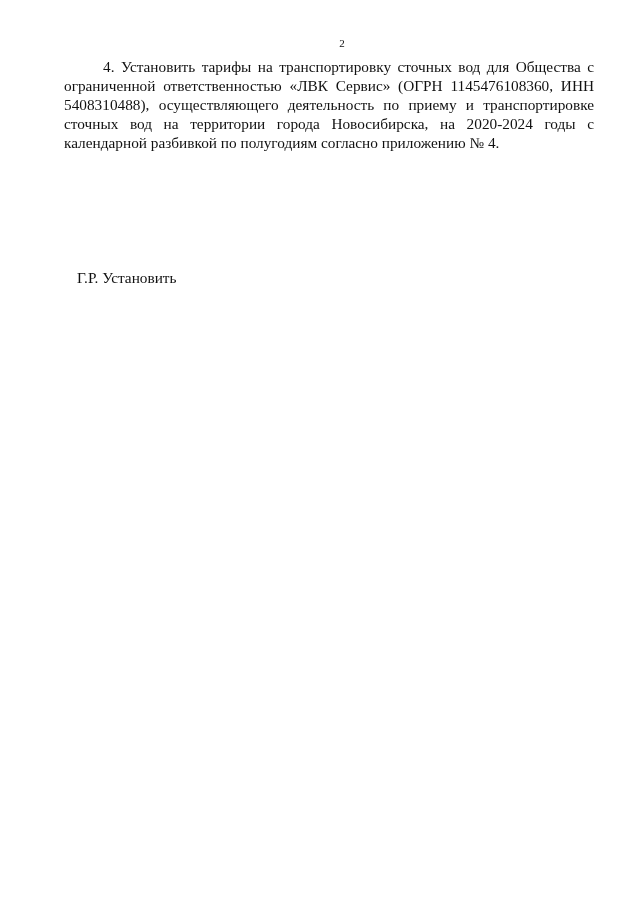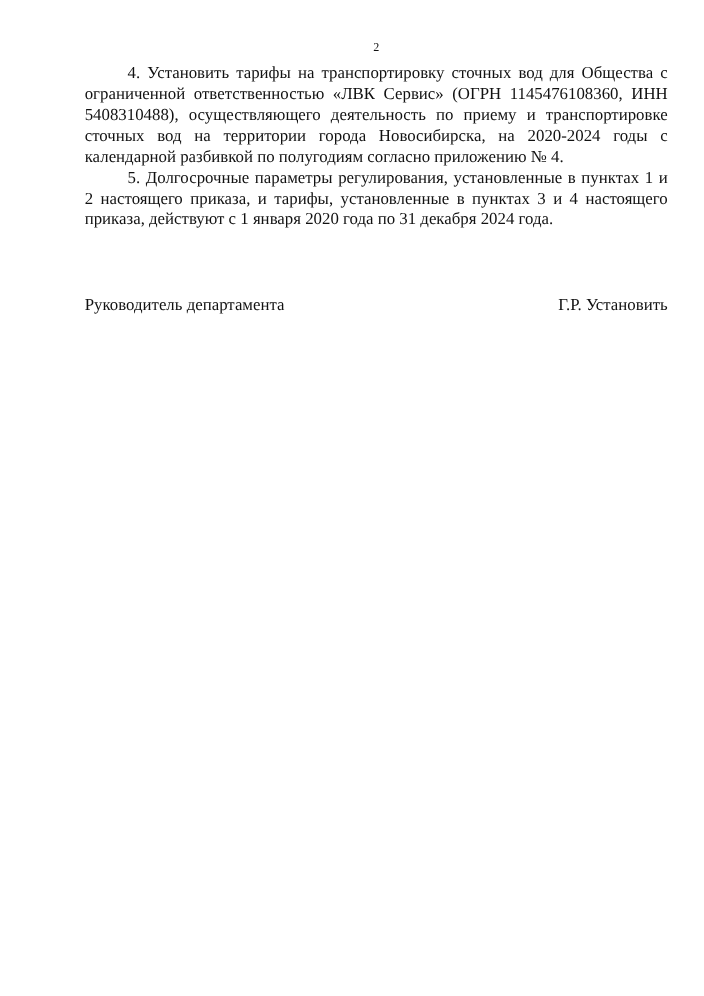--- a/index.html
+++ b/index.html
@@ -19,21 +19,21 @@
       position: absolute;
       top: 37px;
       left: 0;
       width: 684px;
       text-align: center;
       font-size: 11px;
     }
     .body-text {
       position: absolute;
       top: 57px;
-      left: 77px;
+      left: 64px;
       width: 530px;
       font-size: 15.3px;
       line-height: 19px;
     }
     .para {
       margin: 0;
       text-align: justify;
       text-indent: 39px;
     }
     .signature {
@@ -47,19 +47,17 @@
       justify-content: space-between;
     }
   </style>
 </head>
 <body>
 
 <div class="page-number">2</div>
 
 <div class="body-text">
   <p class="para">4. Установить тарифы на транспортировку сточных вод для Общества с ограниченной ответственностью «ЛВК Сервис» (ОГРН 1145476108360, ИНН 5408310488), осуществляющего деятельность по приему и транспортировке сточных вод на территории города Новосибирска, на 2020-2024 годы с календарной разбивкой по полугодиям согласно приложению № 4.</p>
-  <p class="para">5. Долгосрочные параметры регулирования, установленные в пунктах 1 и 2 настоящего приказа, и тарифы, установленные в пунктах 3 и 4 настоящего приказа, действуют с 1 января 2020 года по 31 декабря 2024 года.</p>
 </div>
 
 <div class="signature">
-  <span>Руководитель департамента</span>
   <span>Г.Р. Установить</span>
 </div>
 
 </body></html>

